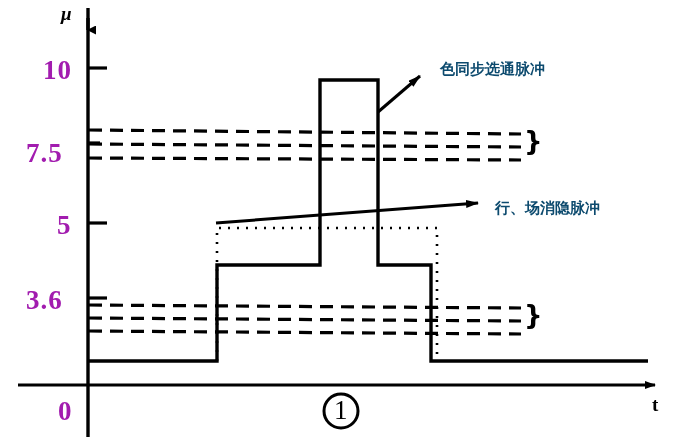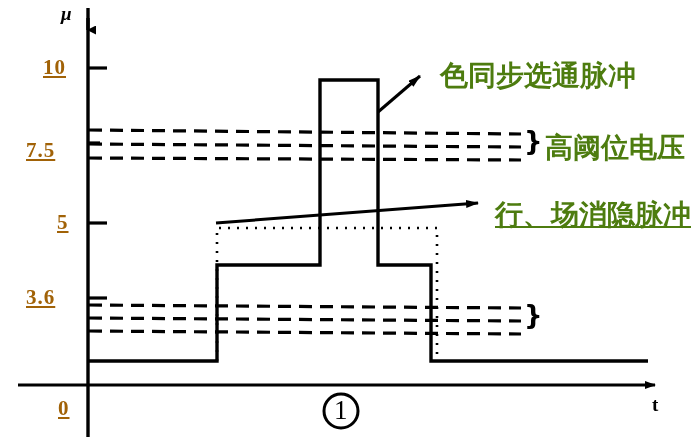--- a/index.html
+++ b/index.html
@@ -20,27 +20,26 @@
   #svg-figure {
     position: absolute;
     left: 0;
     top: 0;
     width: 696px;
     height: 448px;
   }
   .axis-label-num {
     position: absolute;
     font-family: "Liberation Serif", serif;
-    font-size: 21px;
+    font-size: 27px;
     font-weight: 700;
-    color: #a16207;
+    color: #a21caf;
     letter-spacing: 1px;
     white-space: nowrap;
     line-height: 1;
-    text-decoration: underline;
   }
   .mu-label {
     position: absolute;
     font-family: "Liberation Serif", serif;
     font-style: italic;
     font-size: 19px;
     font-weight: 700;
     color: #000000;
     line-height: 1;
   }
@@ -48,23 +47,23 @@
     position: absolute;
     font-family: "Liberation Serif", serif;
     font-size: 19px;
     font-weight: 700;
     color: #000000;
     line-height: 1;
   }
   .cn-annotation {
     position: absolute;
     font-family: "DejaVu Sans", sans-serif;
-    font-size: 28px;
+    font-size: 15px;
     font-weight: 700;
-    color: #4d7c0f;
+    color: #0c4a6e;
     white-space: nowrap;
     line-height: 1;
   }
   .brace-mark {
     position: absolute;
     font-family: "DejaVu Sans", sans-serif;
     font-size: 26px;
     font-weight: 700;
     color: #000000;
     line-height: 1;
@@ -148,21 +147,20 @@
 
   <span class="axis-label-num" style="left:43px; top:57px;">10</span>
   <span class="axis-label-num" style="left:26px; top:140px;">7.5</span>
   <span class="axis-label-num" style="left:57px; top:212px;">5</span>
   <span class="axis-label-num" style="left:26px; top:287px;">3.6</span>
   <span class="axis-label-num" style="left:58px; top:398px;">0</span>
 
   <span class="t-label" style="left:652px; top:395px;">t</span>
 
   <span class="cn-annotation" style="left:440px; top:62px;">色同步选通脉冲</span>
-  <span class="cn-annotation" style="left:545px; top:134px;">高阈位电压</span>
-  <span class="cn-annotation" style="left:495px; top:201px;text-decoration:underline;">行、场消隐脉冲</span>
+  <span class="cn-annotation" style="left:495px; top:201px;">行、场消隐脉冲</span>
 
   <span class="brace-mark" style="left:524px; top:128px;">}</span>
   <span class="brace-mark" style="left:524px; top:302px;">}</span>
 
   <span class="circled-index" style="left:334px; top:397px;">1</span>
 
 </div>
 
 </body></html>

